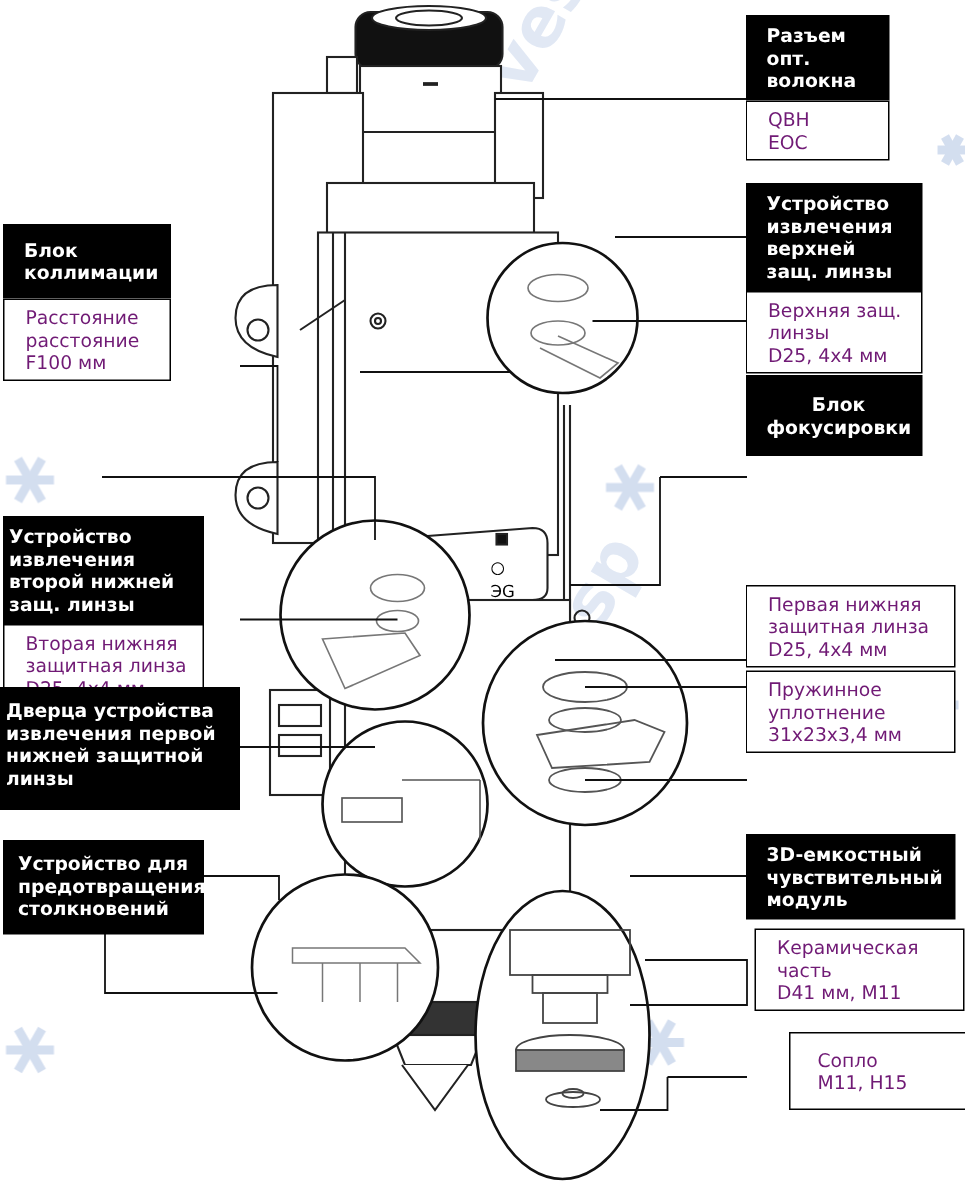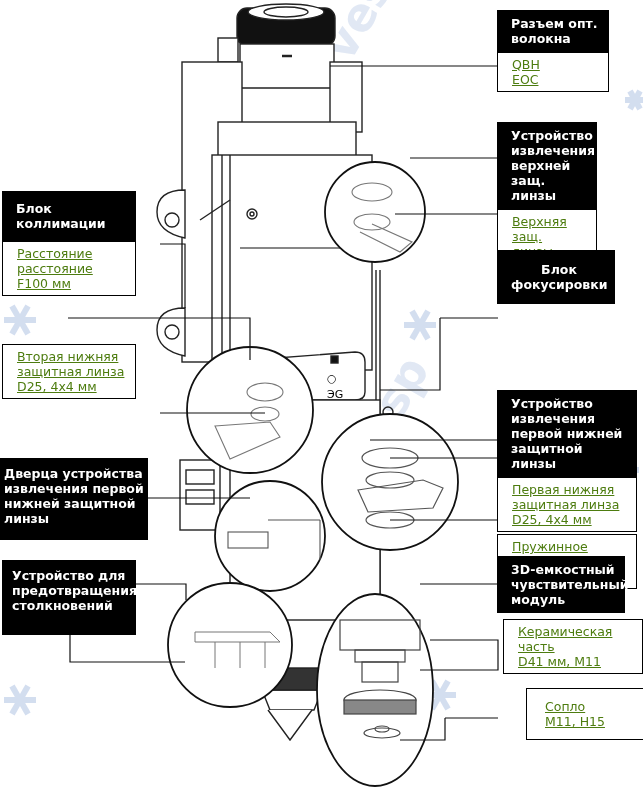--- a/index.html
+++ b/index.html
@@ -1,19 +1,19 @@
 <!DOCTYPE html>
 <html><head>
 <meta charset="utf-8">
 <style>
   html,body{margin:0;padding:0;background:#ffffff;}
   body{width:643px;height:788px;position:relative;overflow:hidden;font-family:"DejaVu Sans","Liberation Sans",sans-serif;}
   .lbl{position:absolute;box-sizing:border-box;font-size:12.5px;line-height:15px;}
   .hd{background:#000;color:#fff;font-weight:bold;padding:6px 8px 6px 14px;}
-  .bd{background:#fff;color:#4d7c0f;border:1.5px solid #000;padding:4px 8px 4px 14px;text-decoration:underline;}
+  .bd{background:#fff;color:#701a75;border:1.5px solid #000;padding:4px 8px 4px 14px;}
   svg{position:absolute;left:0;top:0;}
   .wm{position:absolute;color:#c9d6ec;font-weight:bold;font-family:"DejaVu Sans",sans-serif;opacity:.55;transform:rotate(-60deg);transform-origin:left top;white-space:nowrap;}
 </style>
 </head>
 <body>
 
 <div class="wm" style="left:250px;top:150px;font-size:46px;">intervesp</div>
 <div class="wm" style="left:270px;top:560px;font-size:46px;">intervesp</div>
 
 <svg width="643" height="788" viewBox="0 0 643 788">
@@ -176,90 +176,90 @@
       <path d="M445 718 H498"></path>
       <path d="M445 718 V740 H400"></path>
     </g>
 
     <rect x="331" y="356" width="7" height="7" fill="#111"></rect>
   </g>
   <text x="327" y="382" font-size="11" font-family="DejaVu Sans, sans-serif">○</text>
   <text x="327" y="398" font-size="11" font-family="DejaVu Sans, sans-serif">ЭG</text>
 </svg>
 
-<div class="lbl" style="left:497px;top:10px;width:112px;">
+<div class="lbl" style="left:497px;top:10px;width:96px;">
   <div class="hd">Разъем опт. волокна</div>
   <div class="bd">
     <div>QBH</div>
     <div>EOC</div>
   </div>
 </div>
 
-<div class="lbl" style="left:497px;top:122px;width:100px;">
+<div class="lbl" style="left:497px;top:122px;width:118px;">
   <div class="hd">Устройство извлечения верхней защ. линзы</div>
   <div class="bd">
     <div>Верхняя защ.</div>
     <div>линзы</div>
     <div>D25, 4x4 мм</div>
   </div>
 </div>
 
 <div class="lbl" style="left:497px;top:250px;width:118px;text-align:center;">
   <div class="hd" style="padding-top:12px;padding-bottom:12px;">Блок фокусировки</div>
 </div>
 
 <div class="lbl" style="left:497px;top:390px;width:140px;">
-  <div class="hd">Устройство извлечения первой нижней защитной линзы</div>
   <div class="bd">
     <div>Первая нижняя</div>
     <div>защитная линза</div>
     <div>D25, 4x4 мм</div>
   </div>
   <div class="bd" style="margin-top:2px;">
     <div>Пружинное</div>
     <div>уплотнение</div>
     <div>31x23x3,4 мм</div>
   </div>
 </div>
 
-<div class="lbl" style="left:497px;top:556px;width:128px;">
+<div class="lbl" style="left:497px;top:556px;width:140px;">
   <div class="hd">3D-емкостный чувствительный модуль</div>
 </div>
 
 <div class="lbl" style="left:503px;top:619px;width:140px;">
   <div class="bd">
     <div>Керамическая</div>
     <div>часть</div>
     <div>D41 мм, M11</div>
   </div>
 </div>
 
 <div class="lbl" style="left:526px;top:688px;width:130px;">
   <div class="bd" style="padding:10px 14px 10px 18px;">
     <div>Сопло</div>
     <div>M11, H15</div>
   </div>
 </div>
 
-<div class="lbl" style="left:2px;top:149px;width:134px;margin-top:42px;">
+<div class="lbl" style="left:2px;top:149px;width:112px;">
   <div class="hd" style="padding-top:10px;padding-bottom:10px;">Блок коллимации</div>
   <div class="bd">
     <div>Расстояние</div>
     <div>расстояние</div>
     <div>F100 мм</div>
   </div>
 </div>
 
 <div class="lbl" style="left:2px;top:344px;width:134px;">
+  <div class="hd" style="padding-left:4px;padding-right:2px;">Устройство извлечения второй нижней защ. линзы</div>
   <div class="bd">
     <div>Вторая нижняя</div>
     <div>защитная линза</div>
     <div>D25, 4x4 мм</div>
   </div>
 </div>
 
-<div class="lbl" style="left:0px;top:458px;width:148px;">
+<div class="lbl" style="left:0px;top:458px;width:160px;">
   <div class="hd" style="padding:8px 4px 14px 4px;">Дверца устройства извлечения первой нижней защитной линзы</div>
 </div>
 
 <div class="lbl" style="left:2px;top:560px;width:134px;">
-  <div class="hd" style="padding:8px 6px 22px 10px;">Устройство для предотвращения столкновений</div>
+  <div class="hd" style="padding:8px 6px 10px 10px;">Устройство для предотвращения столкновений</div>
 </div>
 
 </body></html>

